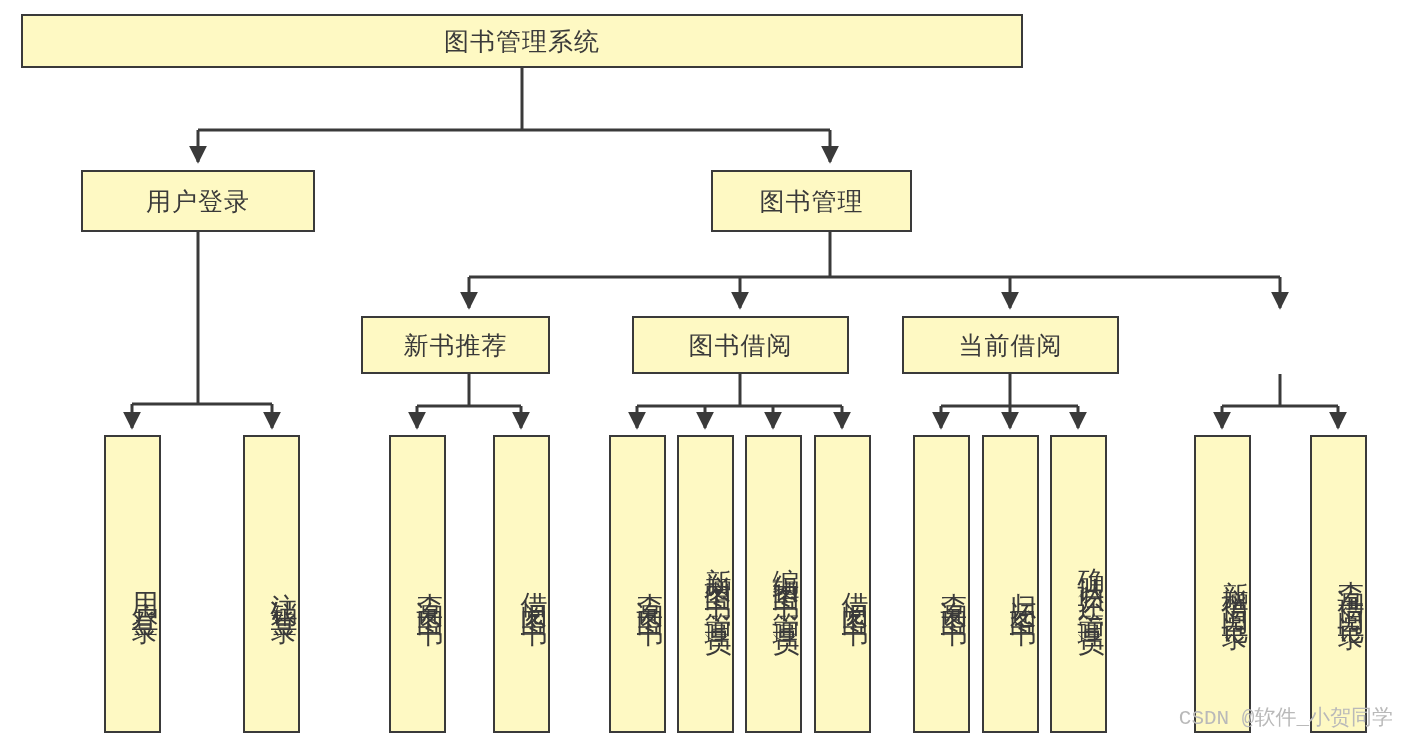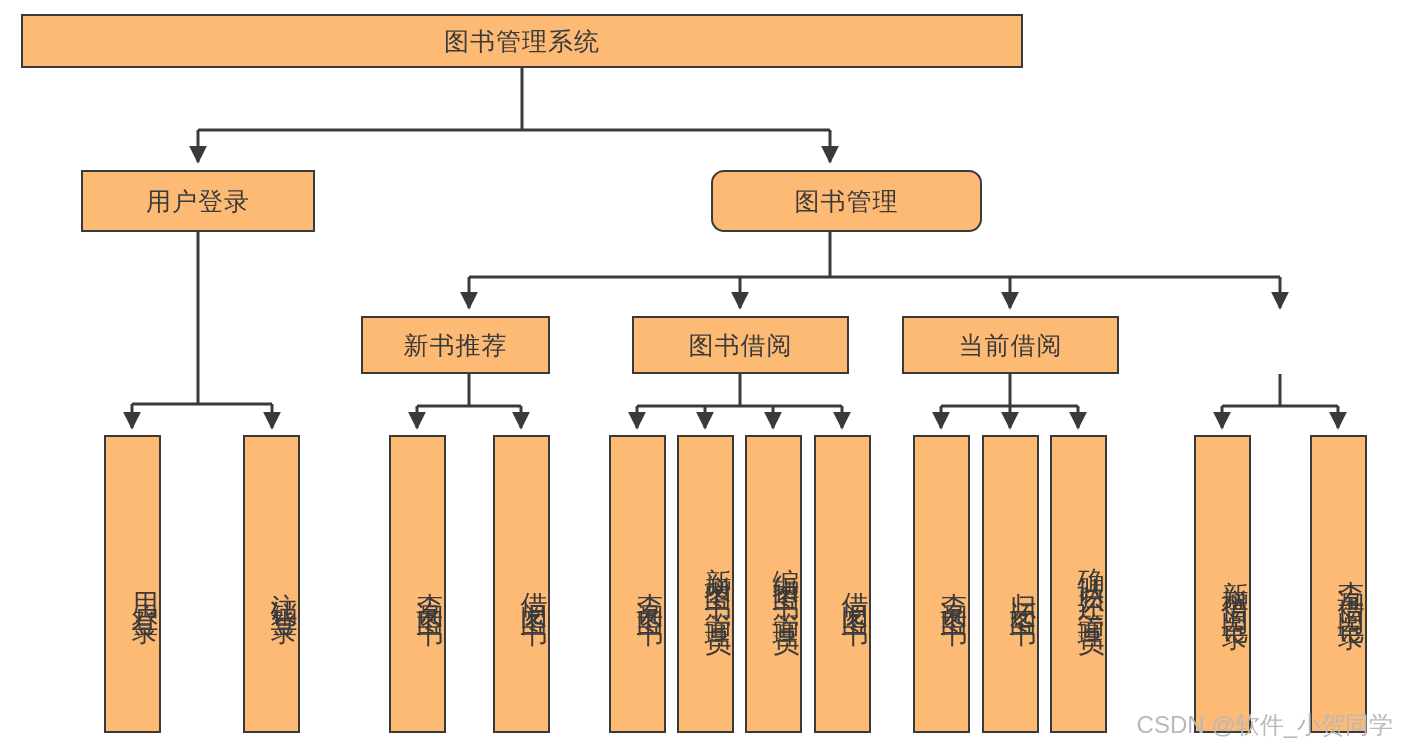--- a/index.html
+++ b/index.html
@@ -9,21 +9,21 @@
     font-family:"DejaVu Sans","Liberation Sans",sans-serif;
     overflow:hidden;
     position:relative;
   }
   #diagram-root{position:absolute;left:0;top:0;width:1405px;height:747px;}
   svg#connectors{position:absolute;left:0;top:0;width:1405px;height:747px;pointer-events:none;}
 
   .node{
     position:absolute;
     box-sizing:border-box;
-    background:#fdba74;
+    background:#fef9c3;
     border:2.5px solid #3a3a3a;
     display:flex;
     align-items:center;
     justify-content:center;
     color:#3a3a3a;
     z-index:2;
   }
   .node-h{
     font-size:25px;
     letter-spacing:1px;
@@ -39,26 +39,26 @@
     line-height:1.05;
     align-items:flex-start;
     justify-content:center;
     padding-top:10px;
     text-align:center;
   }
   .node-v.tall{padding-top:4px;}
   .watermark{
     position:absolute;
     right:12px;
-    bottom:6px;
-    font-size:24px;
+    bottom:16px;
+    font-size:21px;
     color:#b9b9b9;
     white-space:nowrap;
     z-index:5;
-    font-family:Liberation Sans, sans-serif;
+    font-family:Liberation Mono, monospace;
   }
 </style>
 </head>
 <body>
 
 <div id="diagram-root">
 
   <svg id="connectors" viewBox="0 0 1405 747" xmlns="http://www.w3.org/2000/svg">
     <defs>
       <marker id="arrow" viewBox="0 0 10 10" refX="9" refY="5" markerWidth="6" markerHeight="6" orient="auto-start-reverse">
@@ -109,21 +109,21 @@
     </g>
   </svg>
 
   <div class="node node-h node-root" style="left:21px;top:14px;width:1002px;height:54px;">
     <span>图书管理系统</span>
   </div>
 
   <div class="node node-h" style="left:81px;top:170px;width:234px;height:62px;">
     <span>用户登录</span>
   </div>
-  <div class="node node-h" style="left:711px;top:170px;width:271px;height:62px;border-radius:13px;">
+  <div class="node node-h" style="left:711px;top:170px;width:201px;height:62px;">
     <span>图书管理</span>
   </div>
 
   <div class="node node-h" style="left:361px;top:316px;width:189px;height:58px;">
     <span>新书推荐</span>
   </div>
   <div class="node node-h" style="left:632px;top:316px;width:217px;height:58px;">
     <span>图书借阅</span>
   </div>
   <div class="node node-h" style="left:902px;top:316px;width:217px;height:58px;">

